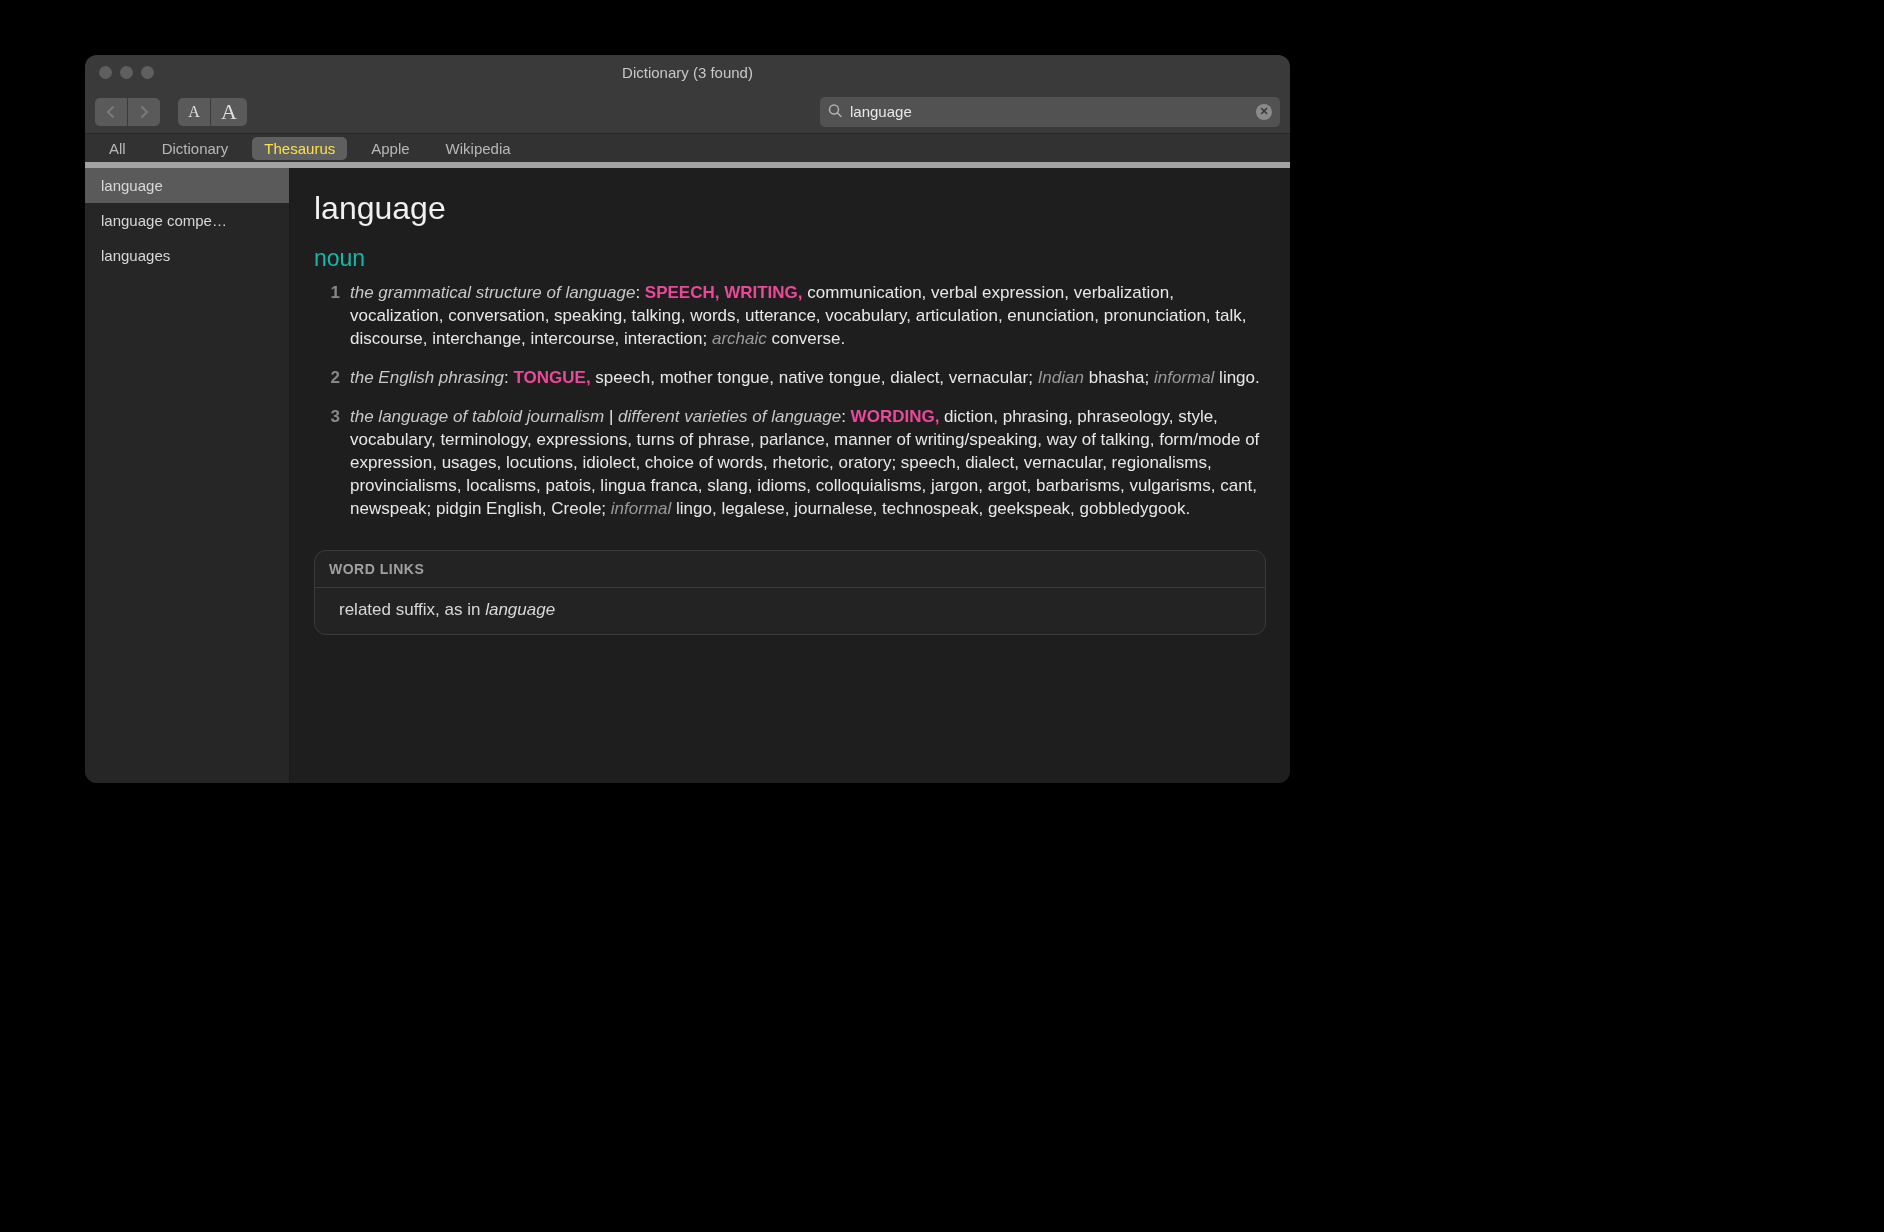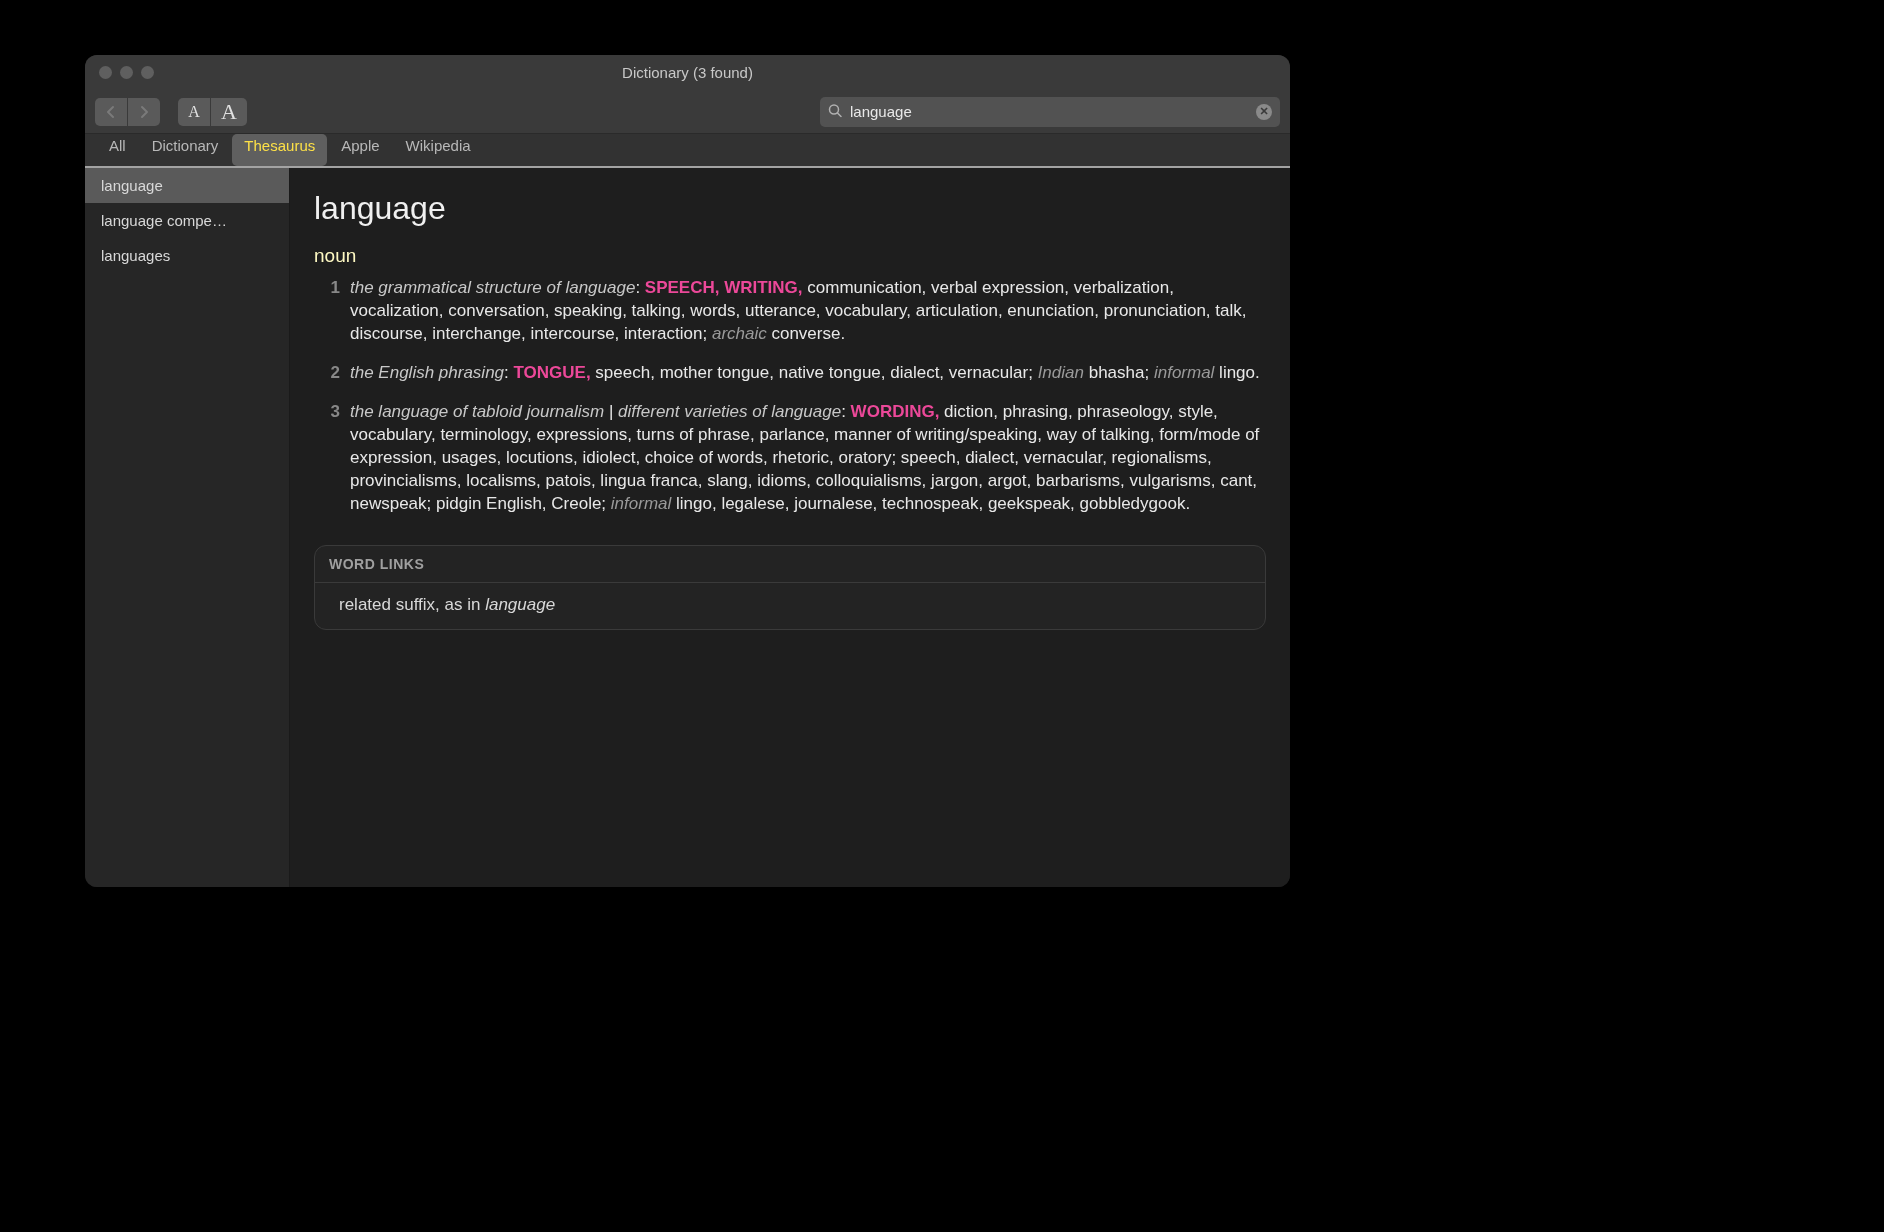--- a/index.html
+++ b/index.html
@@ -12,21 +12,21 @@
       font-family: -apple-system, "Helvetica Neue", Helvetica, Arial, sans-serif;
       width: 1884px;
       height: 1232px;
       position: relative;
     }
     .window {
       position: absolute;
       left: 85px;
       top: 55px;
       width: 1205px;
-      height: 832px;
+      height: 728px;
       background: #1e1e1e;
       border-radius: 12px;
       overflow: hidden;
       box-shadow: 0 20px 60px rgba(0,0,0,0.5);
       display: flex;
       flex-direction: column;
     }
     .titlebar {
       background: #3a3a3a;
       height: 35px;
@@ -154,23 +154,24 @@
       justify-content: center;
       color: #3a3a3a;
       font-size: 11px;
       cursor: pointer;
       font-weight: bold;
     }
     .source-tabs {
       background: #323232;
       height: 34px;
       display: flex;
+      align-items: center;
       padding: 0 12px;
-      gap: 2px;
-      border-bottom: 2px solid #a3a3a3;
+      gap: 12px;
+      border-bottom: 6px solid #a3a3a3;
     }
     .source-tab {
       padding: 3px 12px;
       color: #b8b8b8;
       font-size: 15px;
       cursor: pointer;
       border-radius: 5px;
     }
     .source-tab.active {
       background: #5f5f5f;
@@ -206,22 +207,22 @@
       overflow-y: auto;
       color: #e8e8e8;
     }
     .entry-title {
       font-size: 32px;
       font-weight: 500;
       color: #f0f0f0;
       margin-bottom: 18px;
     }
     .pos {
-      font-size: 19px;
-      color: #fef9c3;
+      font-size: 23px;
+      color: #14b8a6;
       margin-bottom: 10px;
     }
     .sense-list {
       margin-left: 10px;
     }
     .sense {
       display: flex;
       margin-bottom: 16px;
       line-height: 1.35;
       font-size: 17px;

